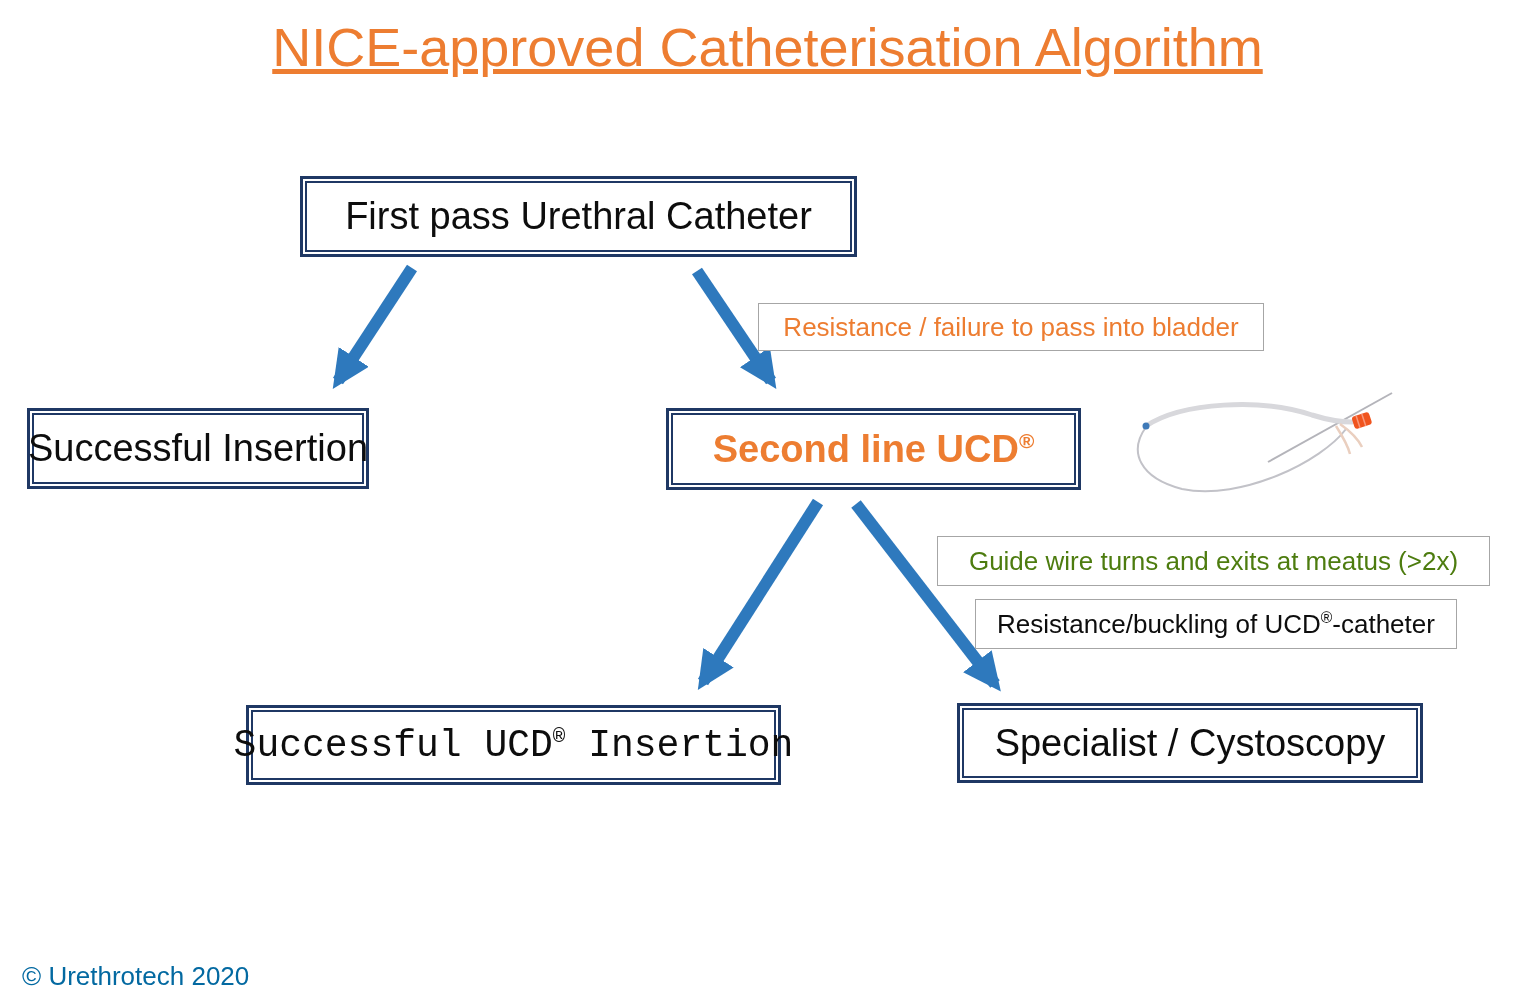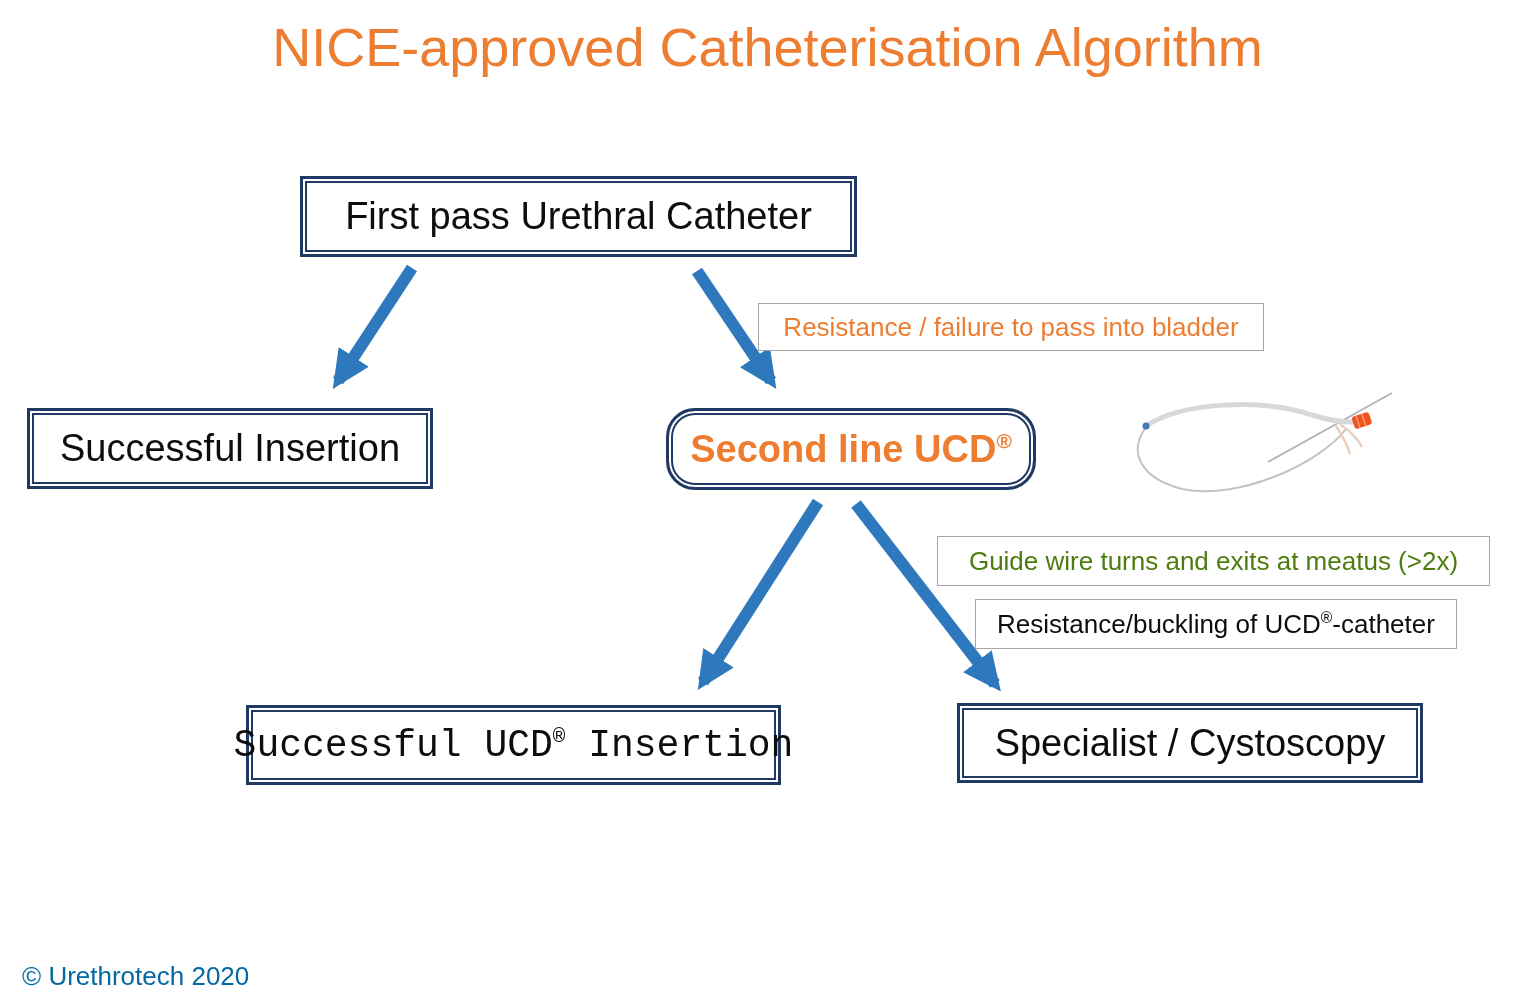--- a/index.html
+++ b/index.html
@@ -19,42 +19,43 @@
     color:var(--ink);
   }
   .page-title{
     position:absolute;
     left:0;right:0;top:16px;
     text-align:center;
     font-size:54px;
     font-weight:400;
     color:var(--orange);
     letter-spacing:0px;
+    text-decoration:underline;
   }
   .flow-node{
     position:absolute;
     background:#ffffff;
     border:3px solid var(--navy);
     box-shadow: inset 0 0 0 2px #ffffff, inset 0 0 0 4px var(--navy);
     display:flex;
     align-items:center;
     justify-content:center;
     font-size:38px;
     color:#0d0d0d;
     box-sizing:border-box;
     padding:4px 0;
     white-space:nowrap;
   }
   .flow-node sup{
     font-size:55%;
     line-height:0;
   }
   .node-first-pass{left:300px;top:176px;width:557px;height:81px;}
-  .node-success-insertion{left:27px;top:408px;width:406px;height:81px;}
-  .node-second-line{left:666px;top:408px;width:370px;height:82px;border-radius:29px;}
+  .node-success-insertion{left:27px;top:408px;width:342px;height:81px;}
+  .node-second-line{left:666px;top:408px;width:415px;height:82px;}
   .node-second-line .node-text{color:var(--orange);font-weight:700;}
   .node-successful-ucd{left:246px;top:705px;width:535px;height:80px;font-family:Liberation Mono, monospace;}
   .node-specialist{left:957px;top:703px;width:466px;height:80px;}
 
   .annotation{
     position:absolute;
     background:#ffffff;
     border:1px solid var(--label-border);
     display:flex;
     align-items:center;

